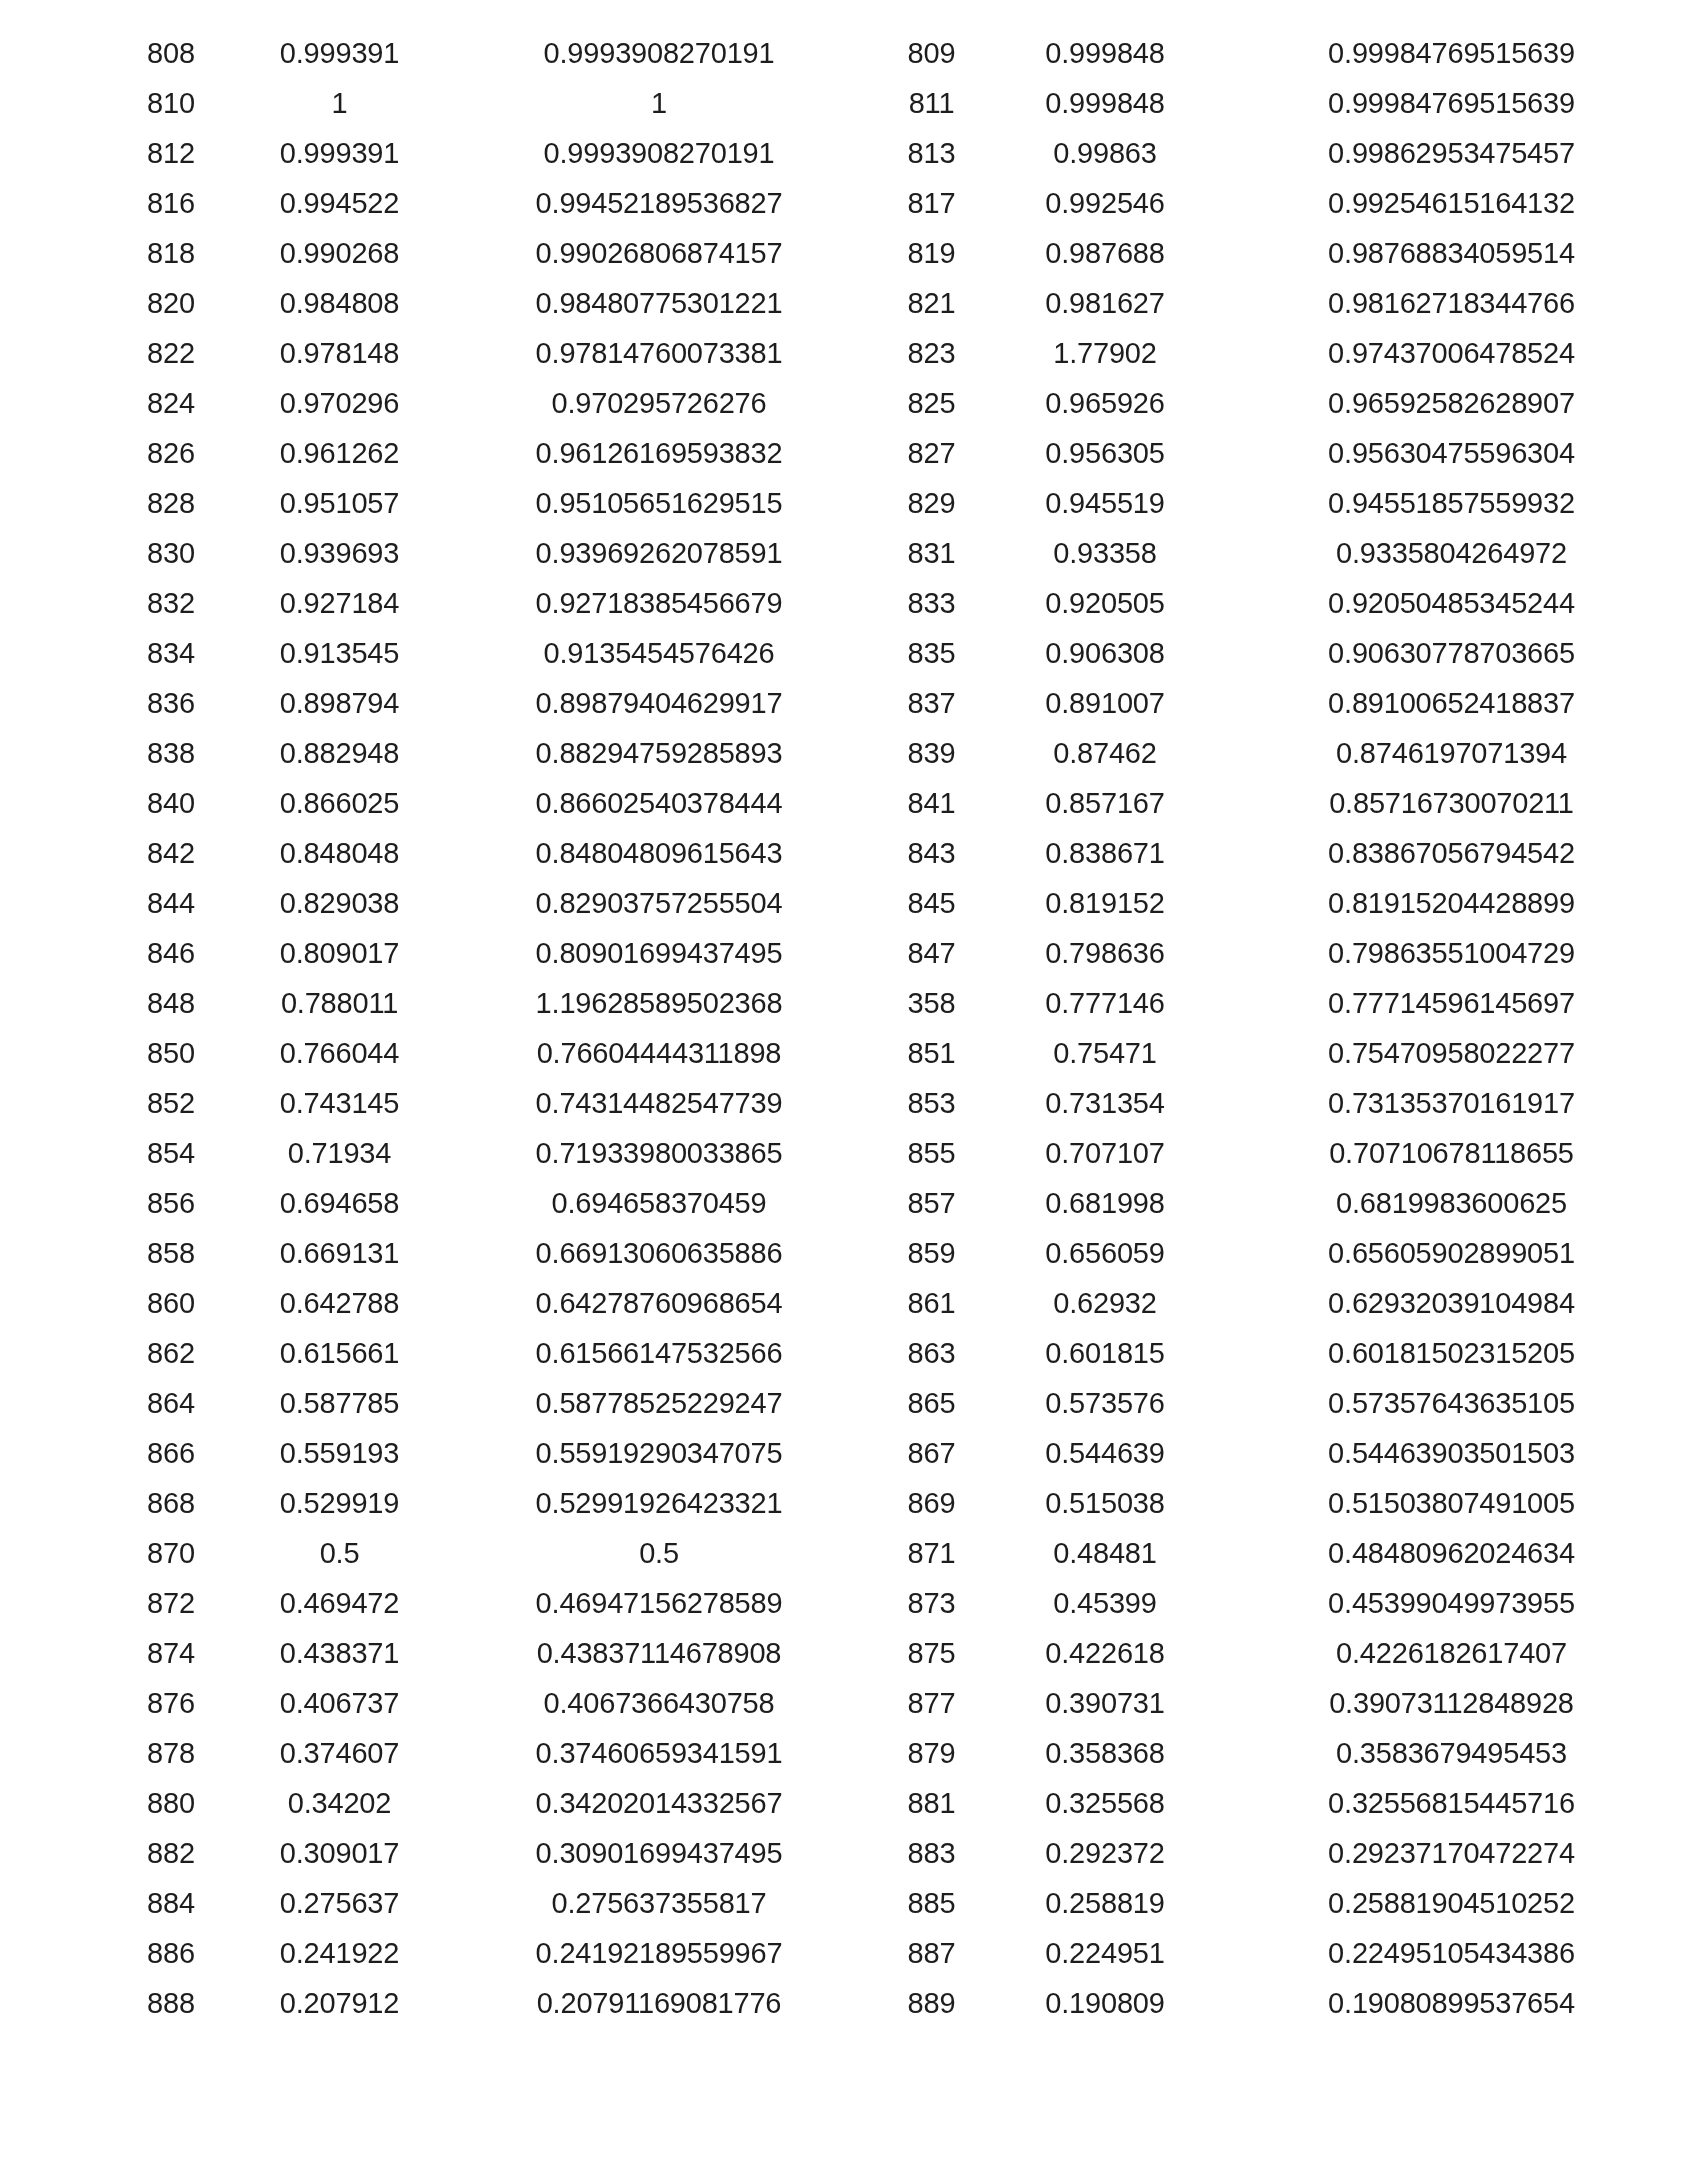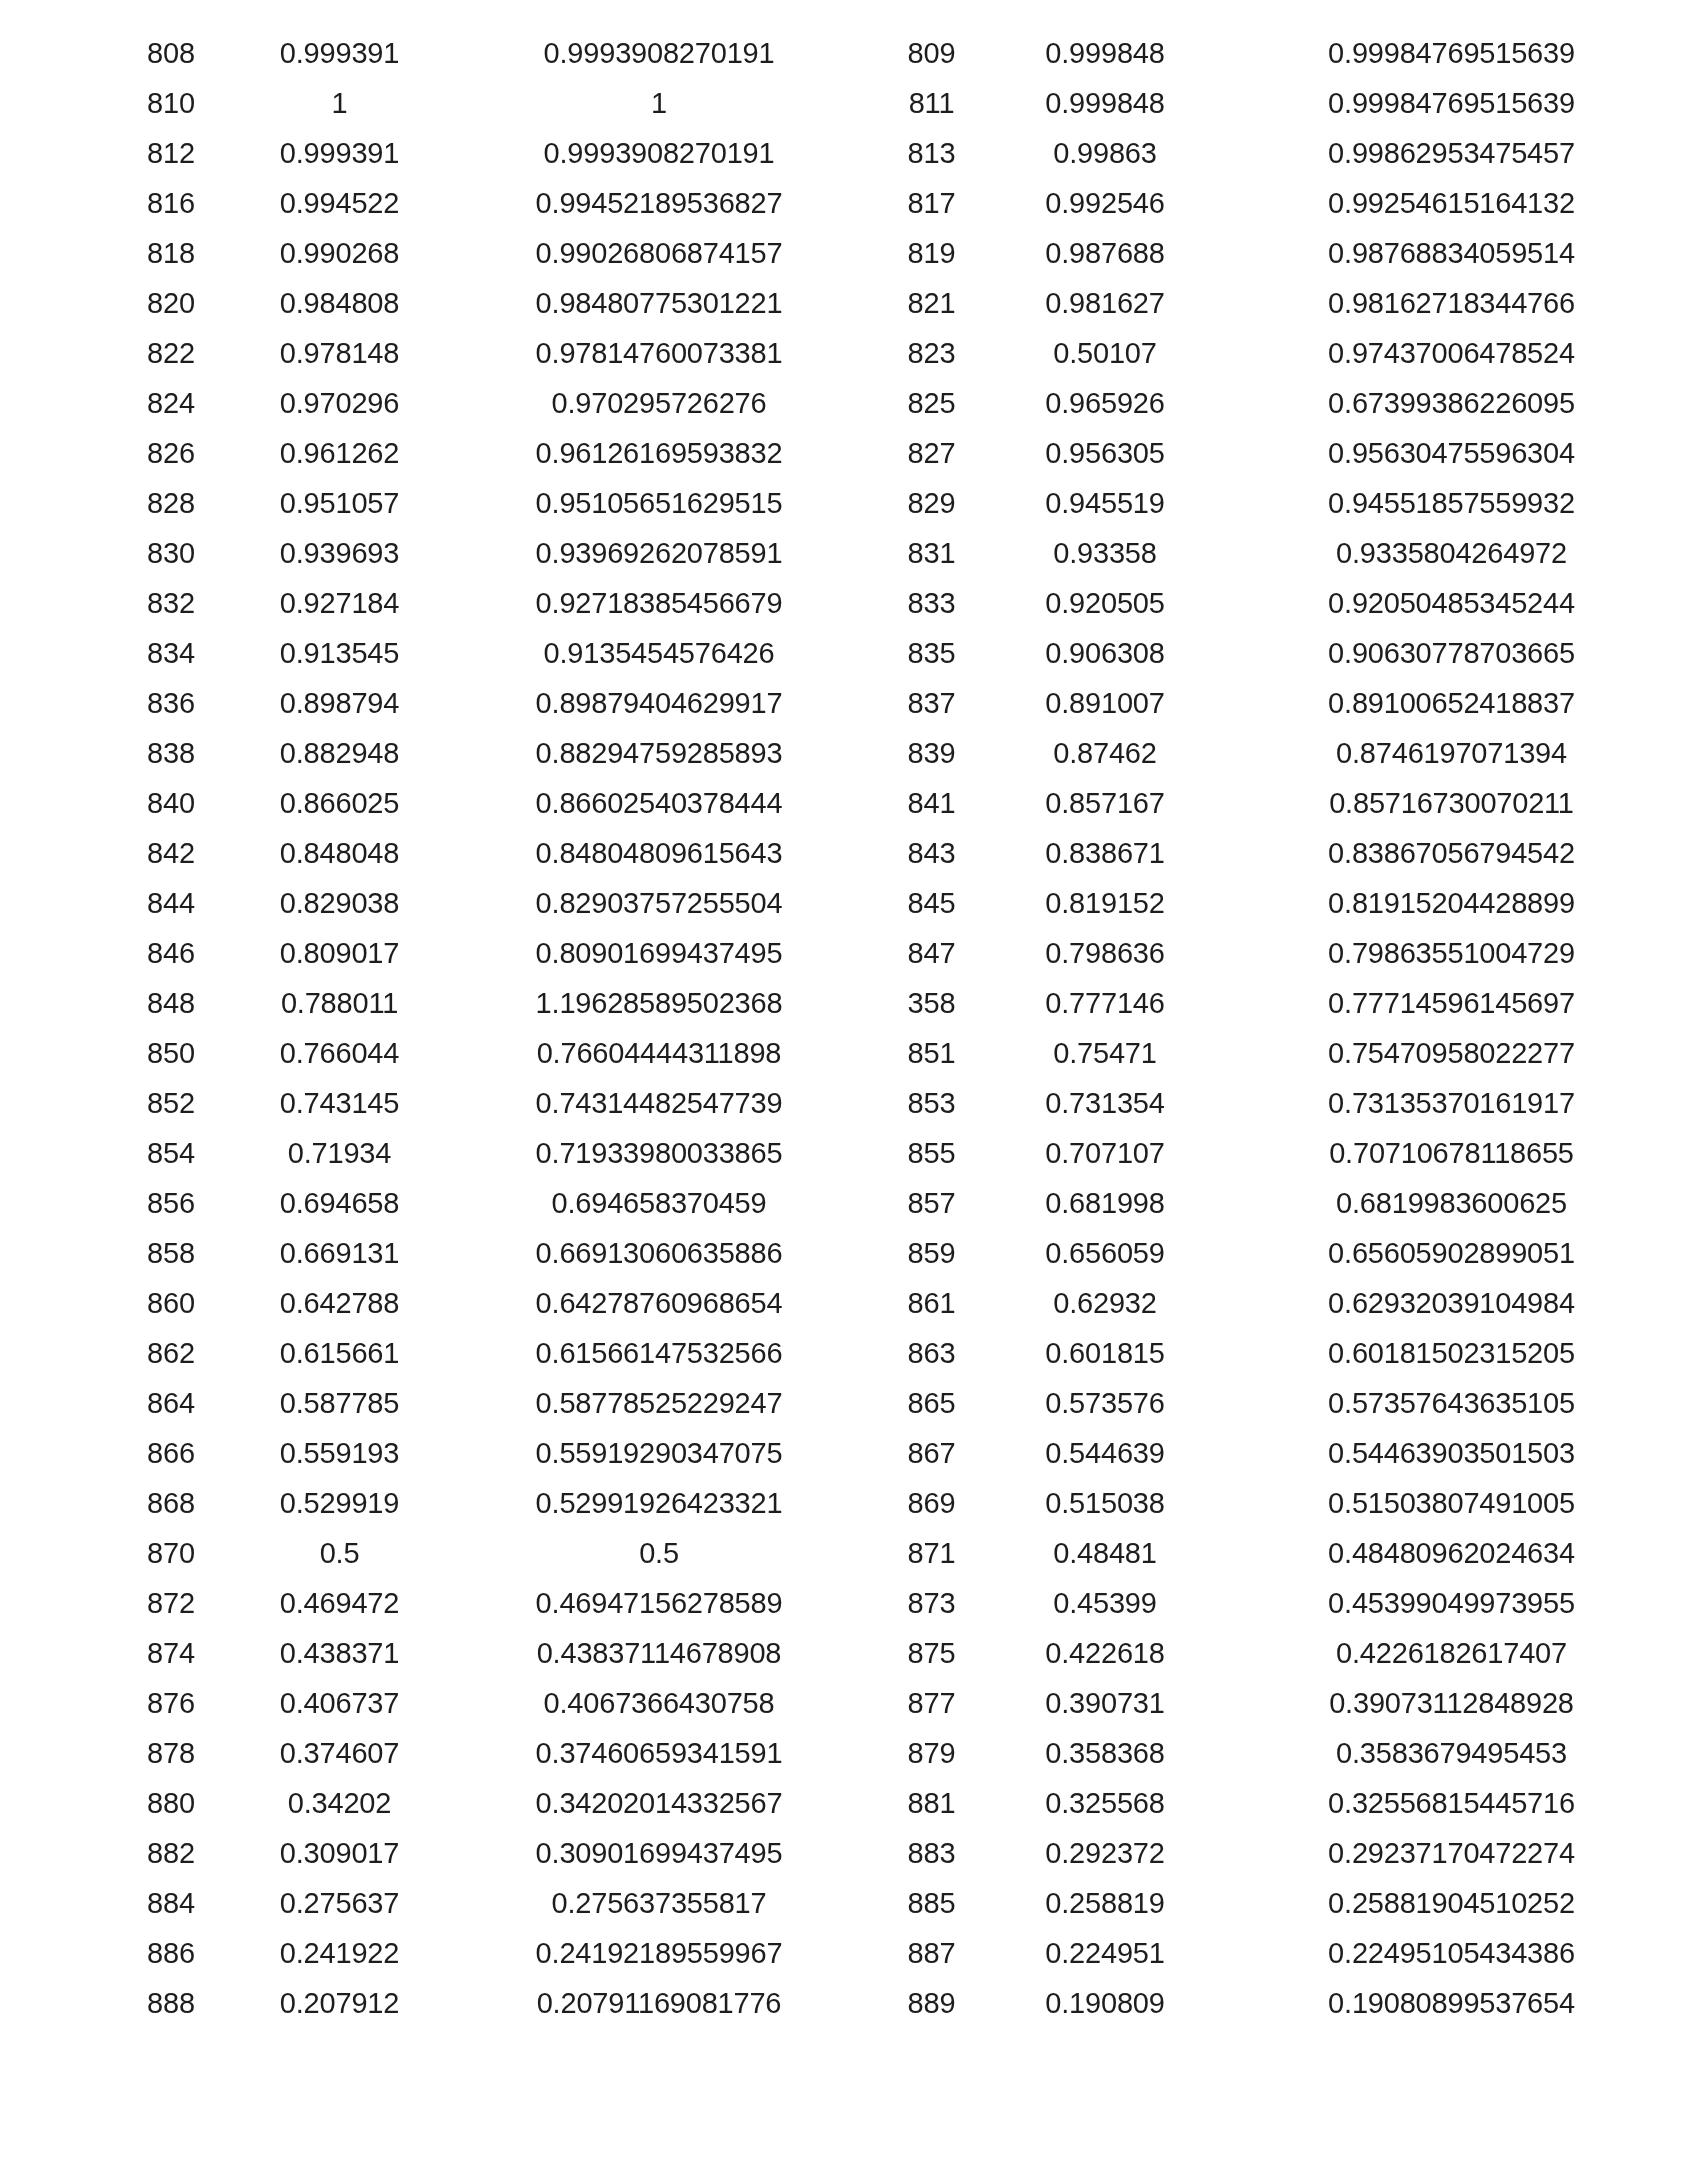--- a/index.html
+++ b/index.html
@@ -125,31 +125,31 @@
           <td class="idx">821</td>
           <td class="val">0.981627</td>
           <td class="full">0.98162718344766</td>
         </tr>
         <tr>
           <td class="pad"></td>
           <td class="idx">822</td>
           <td class="val">0.978148</td>
           <td class="full">0.97814760073381</td>
           <td class="idx">823</td>
-          <td class="val">0.50107</td>
+          <td class="val">1.77902</td>
           <td class="full">0.97437006478524</td>
         </tr>
         <tr>
           <td class="pad"></td>
           <td class="idx">824</td>
           <td class="val">0.970296</td>
           <td class="full">0.970295726276</td>
           <td class="idx">825</td>
           <td class="val">0.965926</td>
-          <td class="full">0.67399386226095</td>
+          <td class="full">0.96592582628907</td>
         </tr>
         <tr>
           <td class="pad"></td>
           <td class="idx">826</td>
           <td class="val">0.961262</td>
           <td class="full">0.96126169593832</td>
           <td class="idx">827</td>
           <td class="val">0.956305</td>
           <td class="full">0.95630475596304</td>
         </tr>

